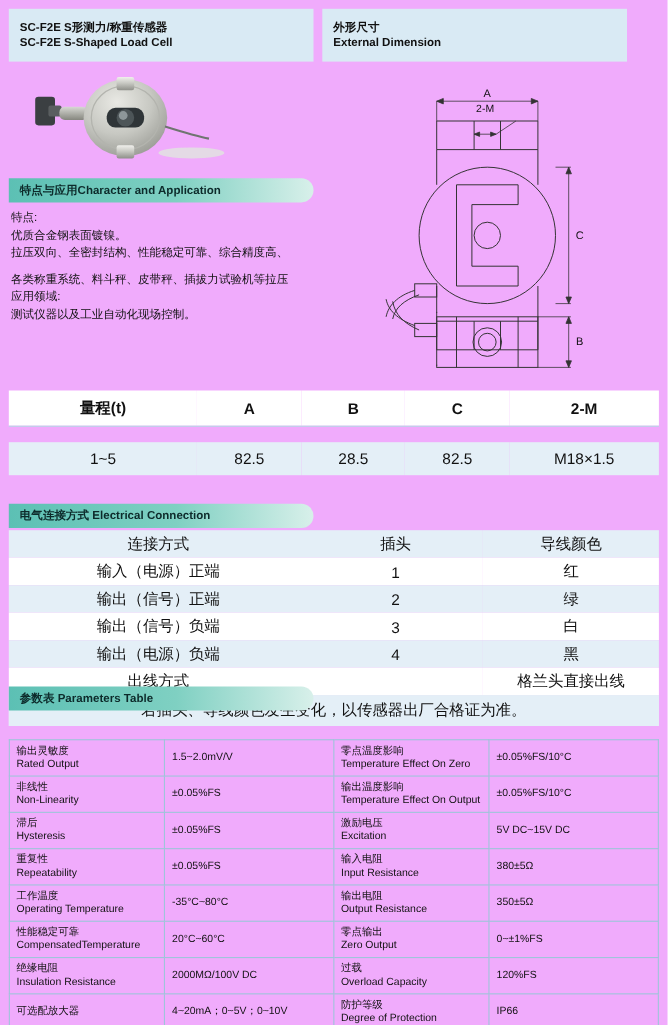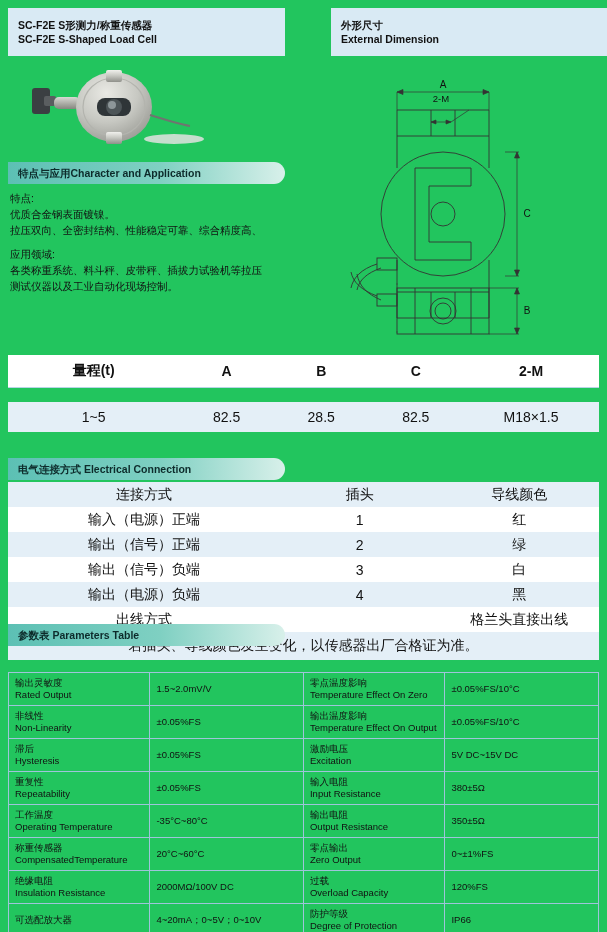--- a/index.html
+++ b/index.html
@@ -6,32 +6,32 @@
   html, body {
     margin: 0; padding: 0;
     background: #ffffff;
     font-family: "Liberation Sans", sans-serif;
   }
   .page {
     position: relative;
     width: 607px;
     height: 932px;
     overflow: hidden;
-    background: #22c55e;
+    background: #f0abfc;
   }
 
   
   .hdr {
     position: absolute;
     top: 8px;
     background: #d9eaf4;
     height: 48px;
   }
   .hdr.left { left: 8px; width: 277px; }
-  .hdr.right { left: 293px; width: 277px; margin-left: 38px; }
+  .hdr.right { left: 293px; width: 277px; }
   .hdr .l1, .hdr .l2 {
     font-size: 10.5px;
     font-weight: bold;
     color: #111;
     margin-left: 10px;
     line-height: 14px;
   }
   .hdr .l1 { padding-top: 10px; }
 
   
@@ -185,22 +185,22 @@
 
   <div class="banner" style="left:8px; top:162px; width:277px;">
     <span>特点与应用Character  and Application</span>
   </div>
 
   <div class="feat" style="top:190px; width:275px;">
     <div>特点:</div>
     <div>优质合金钢表面镀镍。</div>
     <div>拉压双向、全密封结构、性能稳定可靠、综合精度高、</div>
     <div style="height:8px;"></div>
+    <div>各类称重系统、料斗秤、皮带秤、插拔力试验机等拉压</div>
     <div>应用领域:</div>
-    <div>各类称重系统、料斗秤、皮带秤、插拔力试验机等拉压</div>
     <div>测试仪器以及工业自动化现场控制。</div>
   </div>
 
   <div class="drawing">
     <svg width="306" height="280" viewBox="0 0 306 280">
       <g stroke="#333" fill="none" stroke-width="0.9">
 
         <path d="M104 46 L196 46 L196 72 L104 72 Z"></path>
 
         <circle cx="150" cy="150" r="62"></circle>
@@ -411,21 +411,21 @@
       </td>
       <td class="val">-35°C~80°C</td>
       <td class="lbl">
         <span class="cn">输出电阻</span>
         <span class="en">Output Resistance</span>
       </td>
       <td class="val">350±5Ω</td>
     </tr>
     <tr>
       <td class="lbl">
-        <span class="cn">称重传感器</span>
+        <span class="cn">性能稳定可靠</span>
         <span class="en">CompensatedTemperature</span>
       </td>
       <td class="val">20°C~60°C</td>
       <td class="lbl">
         <span class="cn">零点输出</span>
         <span class="en">Zero Output</span>
       </td>
       <td class="val">0~±1%FS</td>
     </tr>
     <tr>

